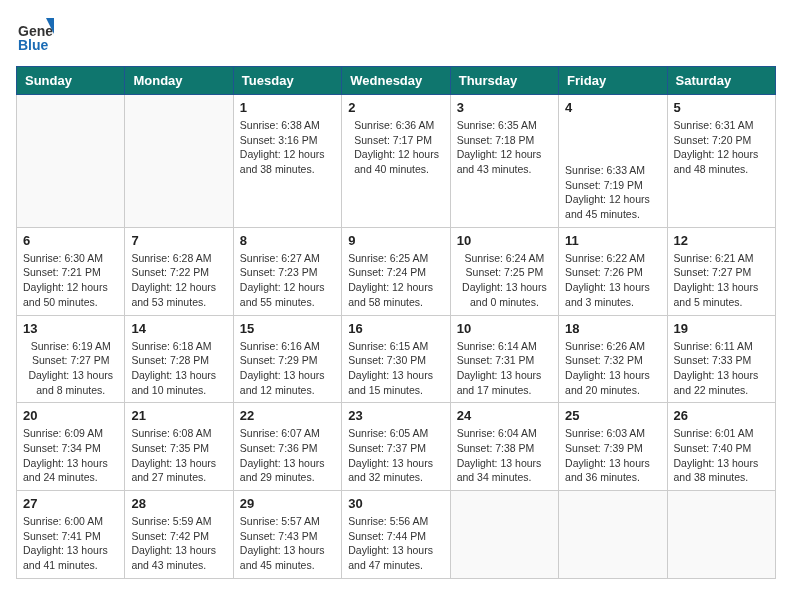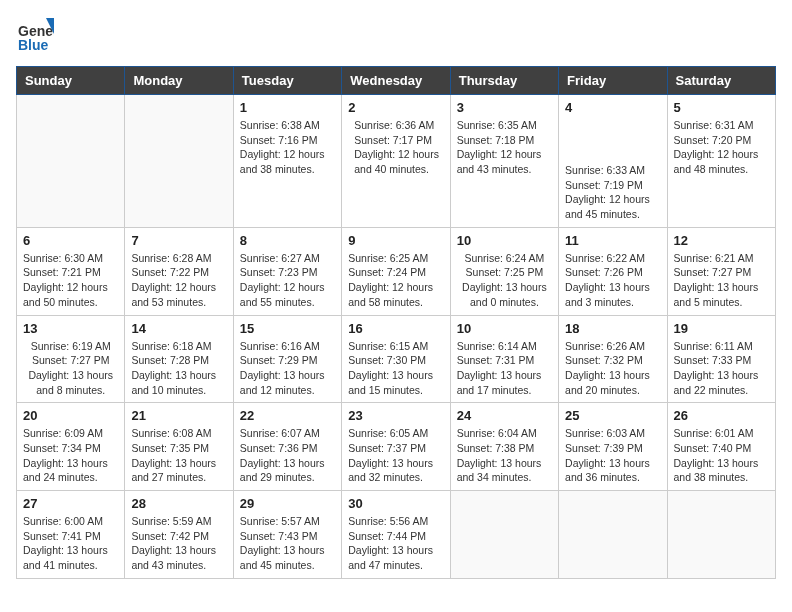--- a/index.html
+++ b/index.html
@@ -27,21 +27,21 @@
     .location-title {
       font-size: 16px;
       color: #444;
     }
     .calendar {
       width: 100%;
       border-collapse: collapse;
       border: 1px solid #ccc;
     }
     .calendar th {
-      background-color: #404040;
+      background-color: #0f766e;
       color: #fff;
       font-size: 13px;
       font-weight: bold;
       padding: 6px 8px;
       text-align: left;
       border: 1px solid #1e5490;
     }
     .calendar td {
       vertical-align: top;
       border: 1px solid #ccc;
@@ -107,21 +107,21 @@
         <th>Saturday</th>
       </tr>
   </thead>
   <tbody id="calendar-body">
   <tr>
         <td class="empty"></td>
         <td class="empty"></td>
         <td>
           <span class="day-number">1</span>
           <div class="day-info" style="white-space: pre-line;">Sunrise: 6:38 AM
-Sunset: 7:16 PM
+Sunset: 3:16 PM
 Daylight: 12 hours
 and 38 minutes.</div>
         </td>
         <td>
           <span class="day-number">2</span>
           <div class="day-info" style="white-space: pre-line; margin-left: 6px;">Sunrise: 6:36 AM
 Sunset: 7:17 PM
 Daylight: 12 hours
 and 40 minutes.</div>
         </td>

